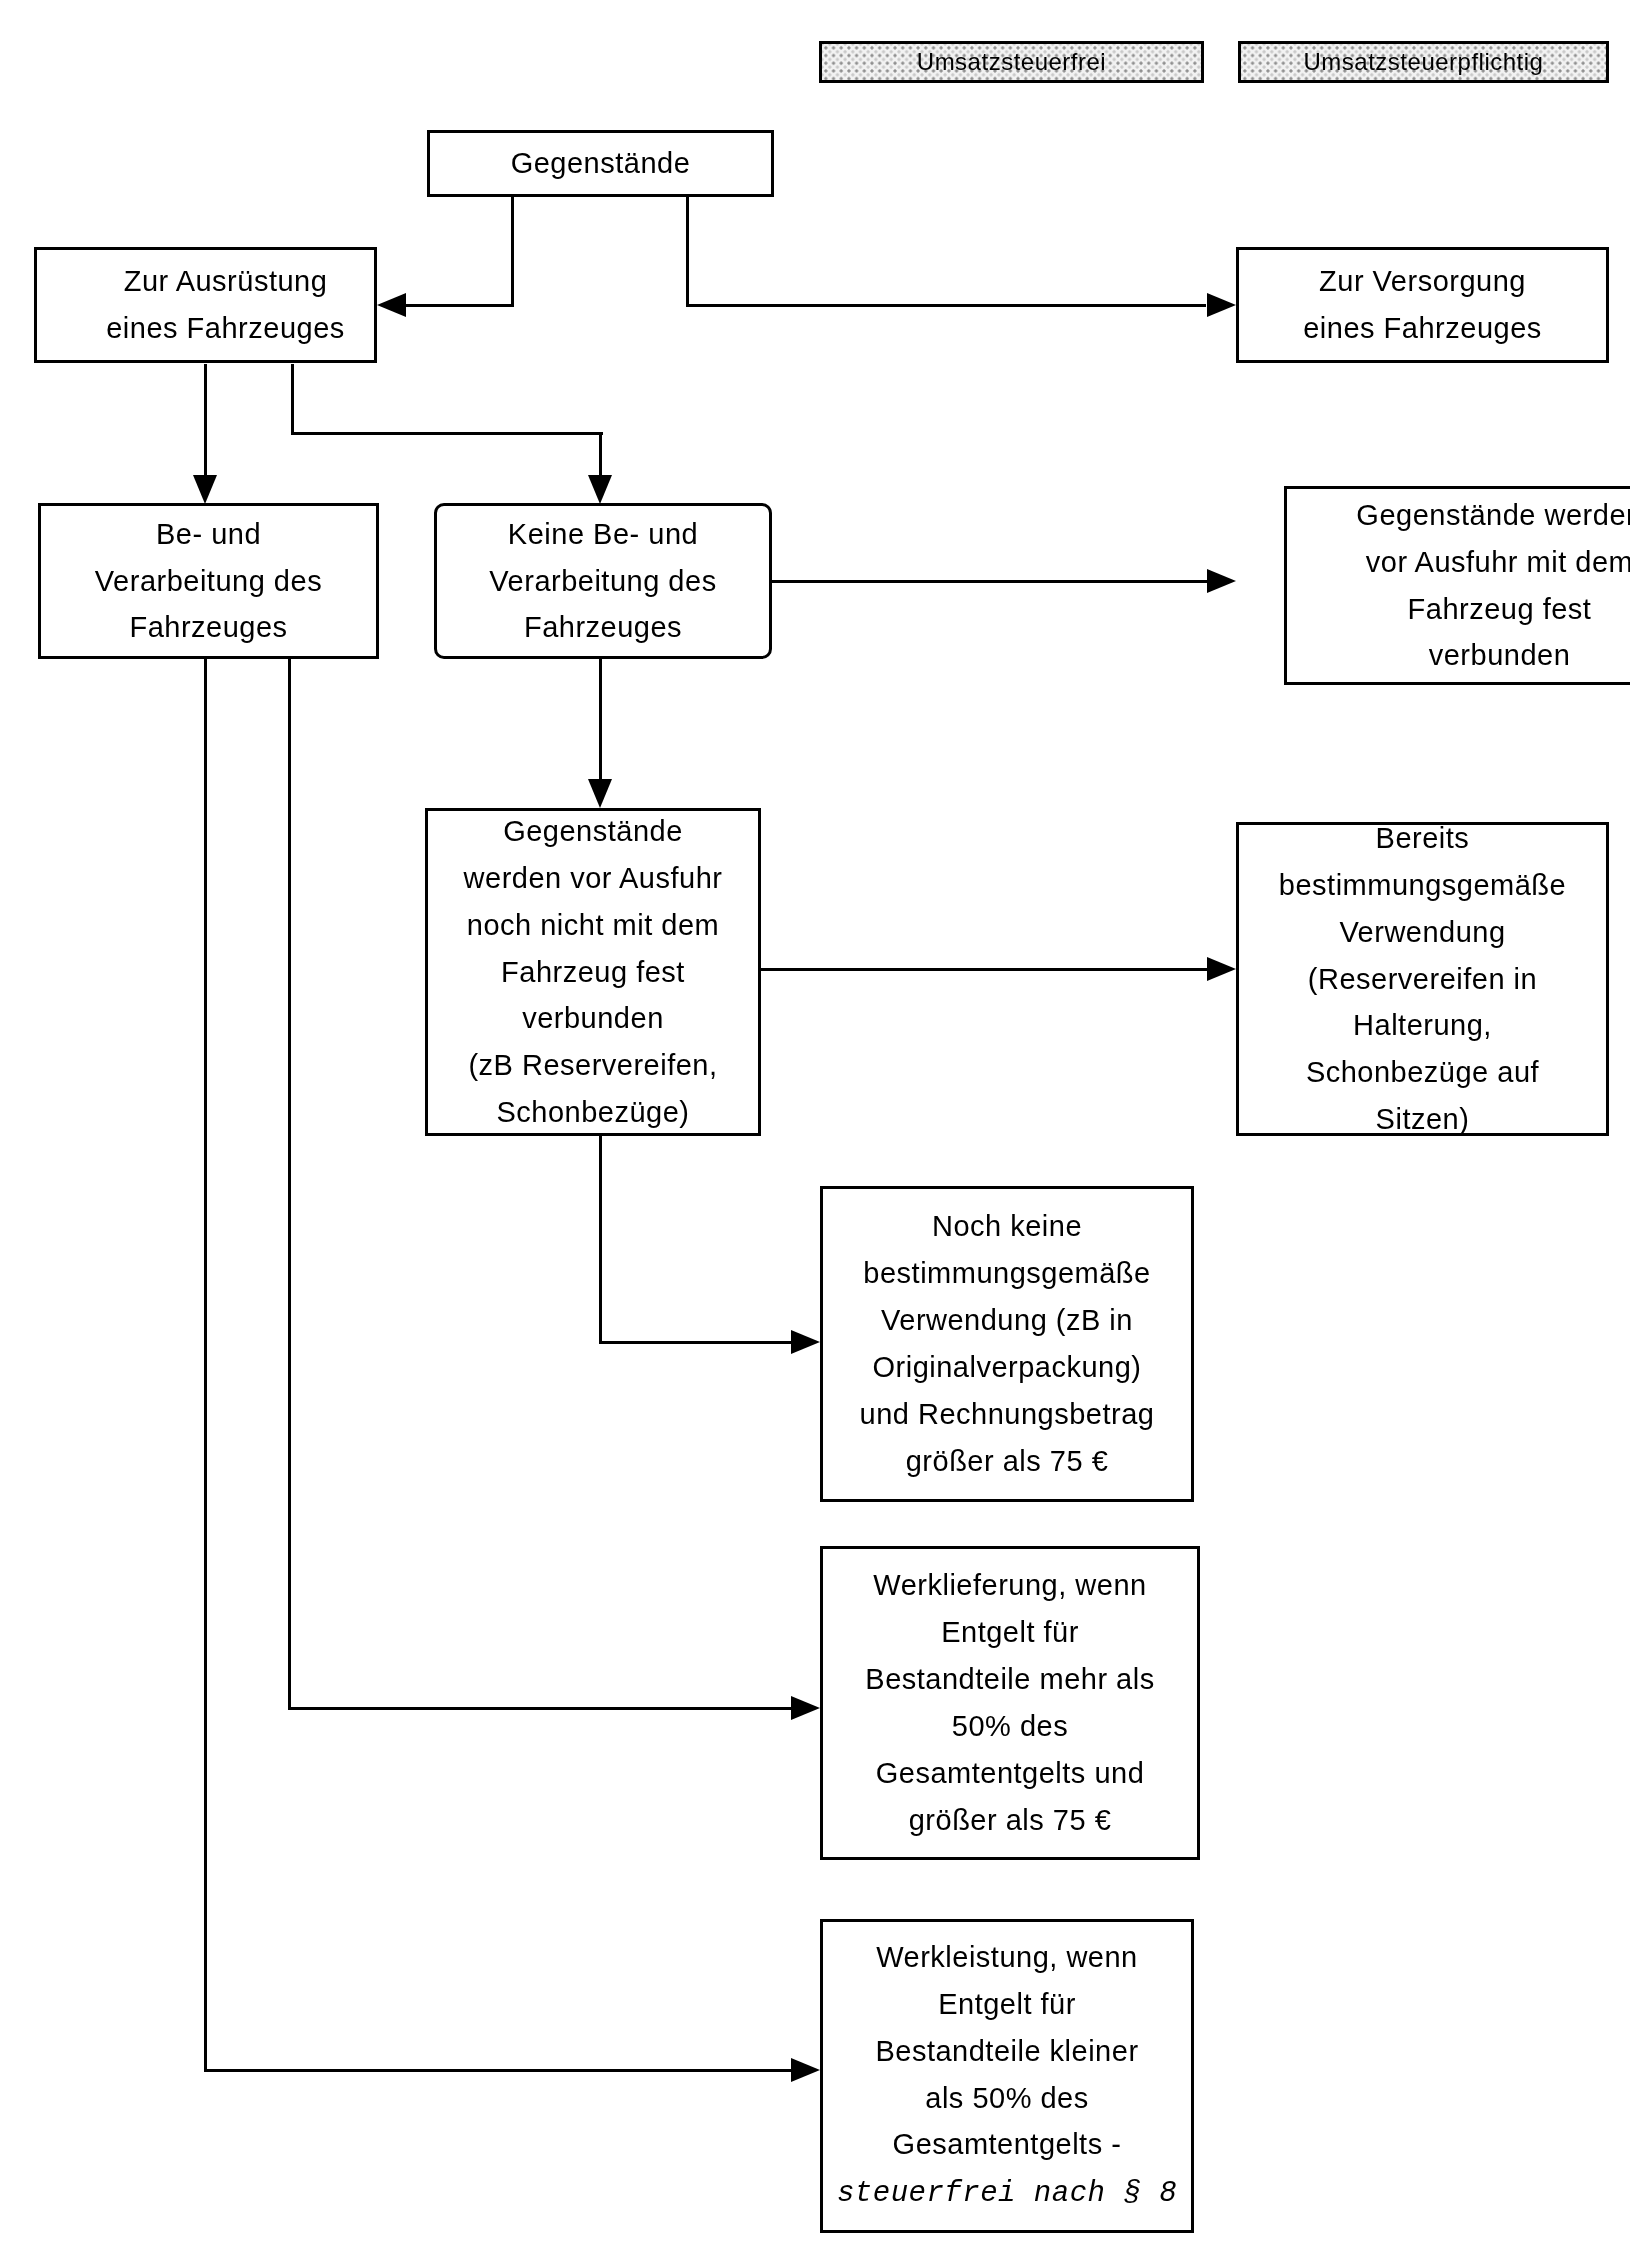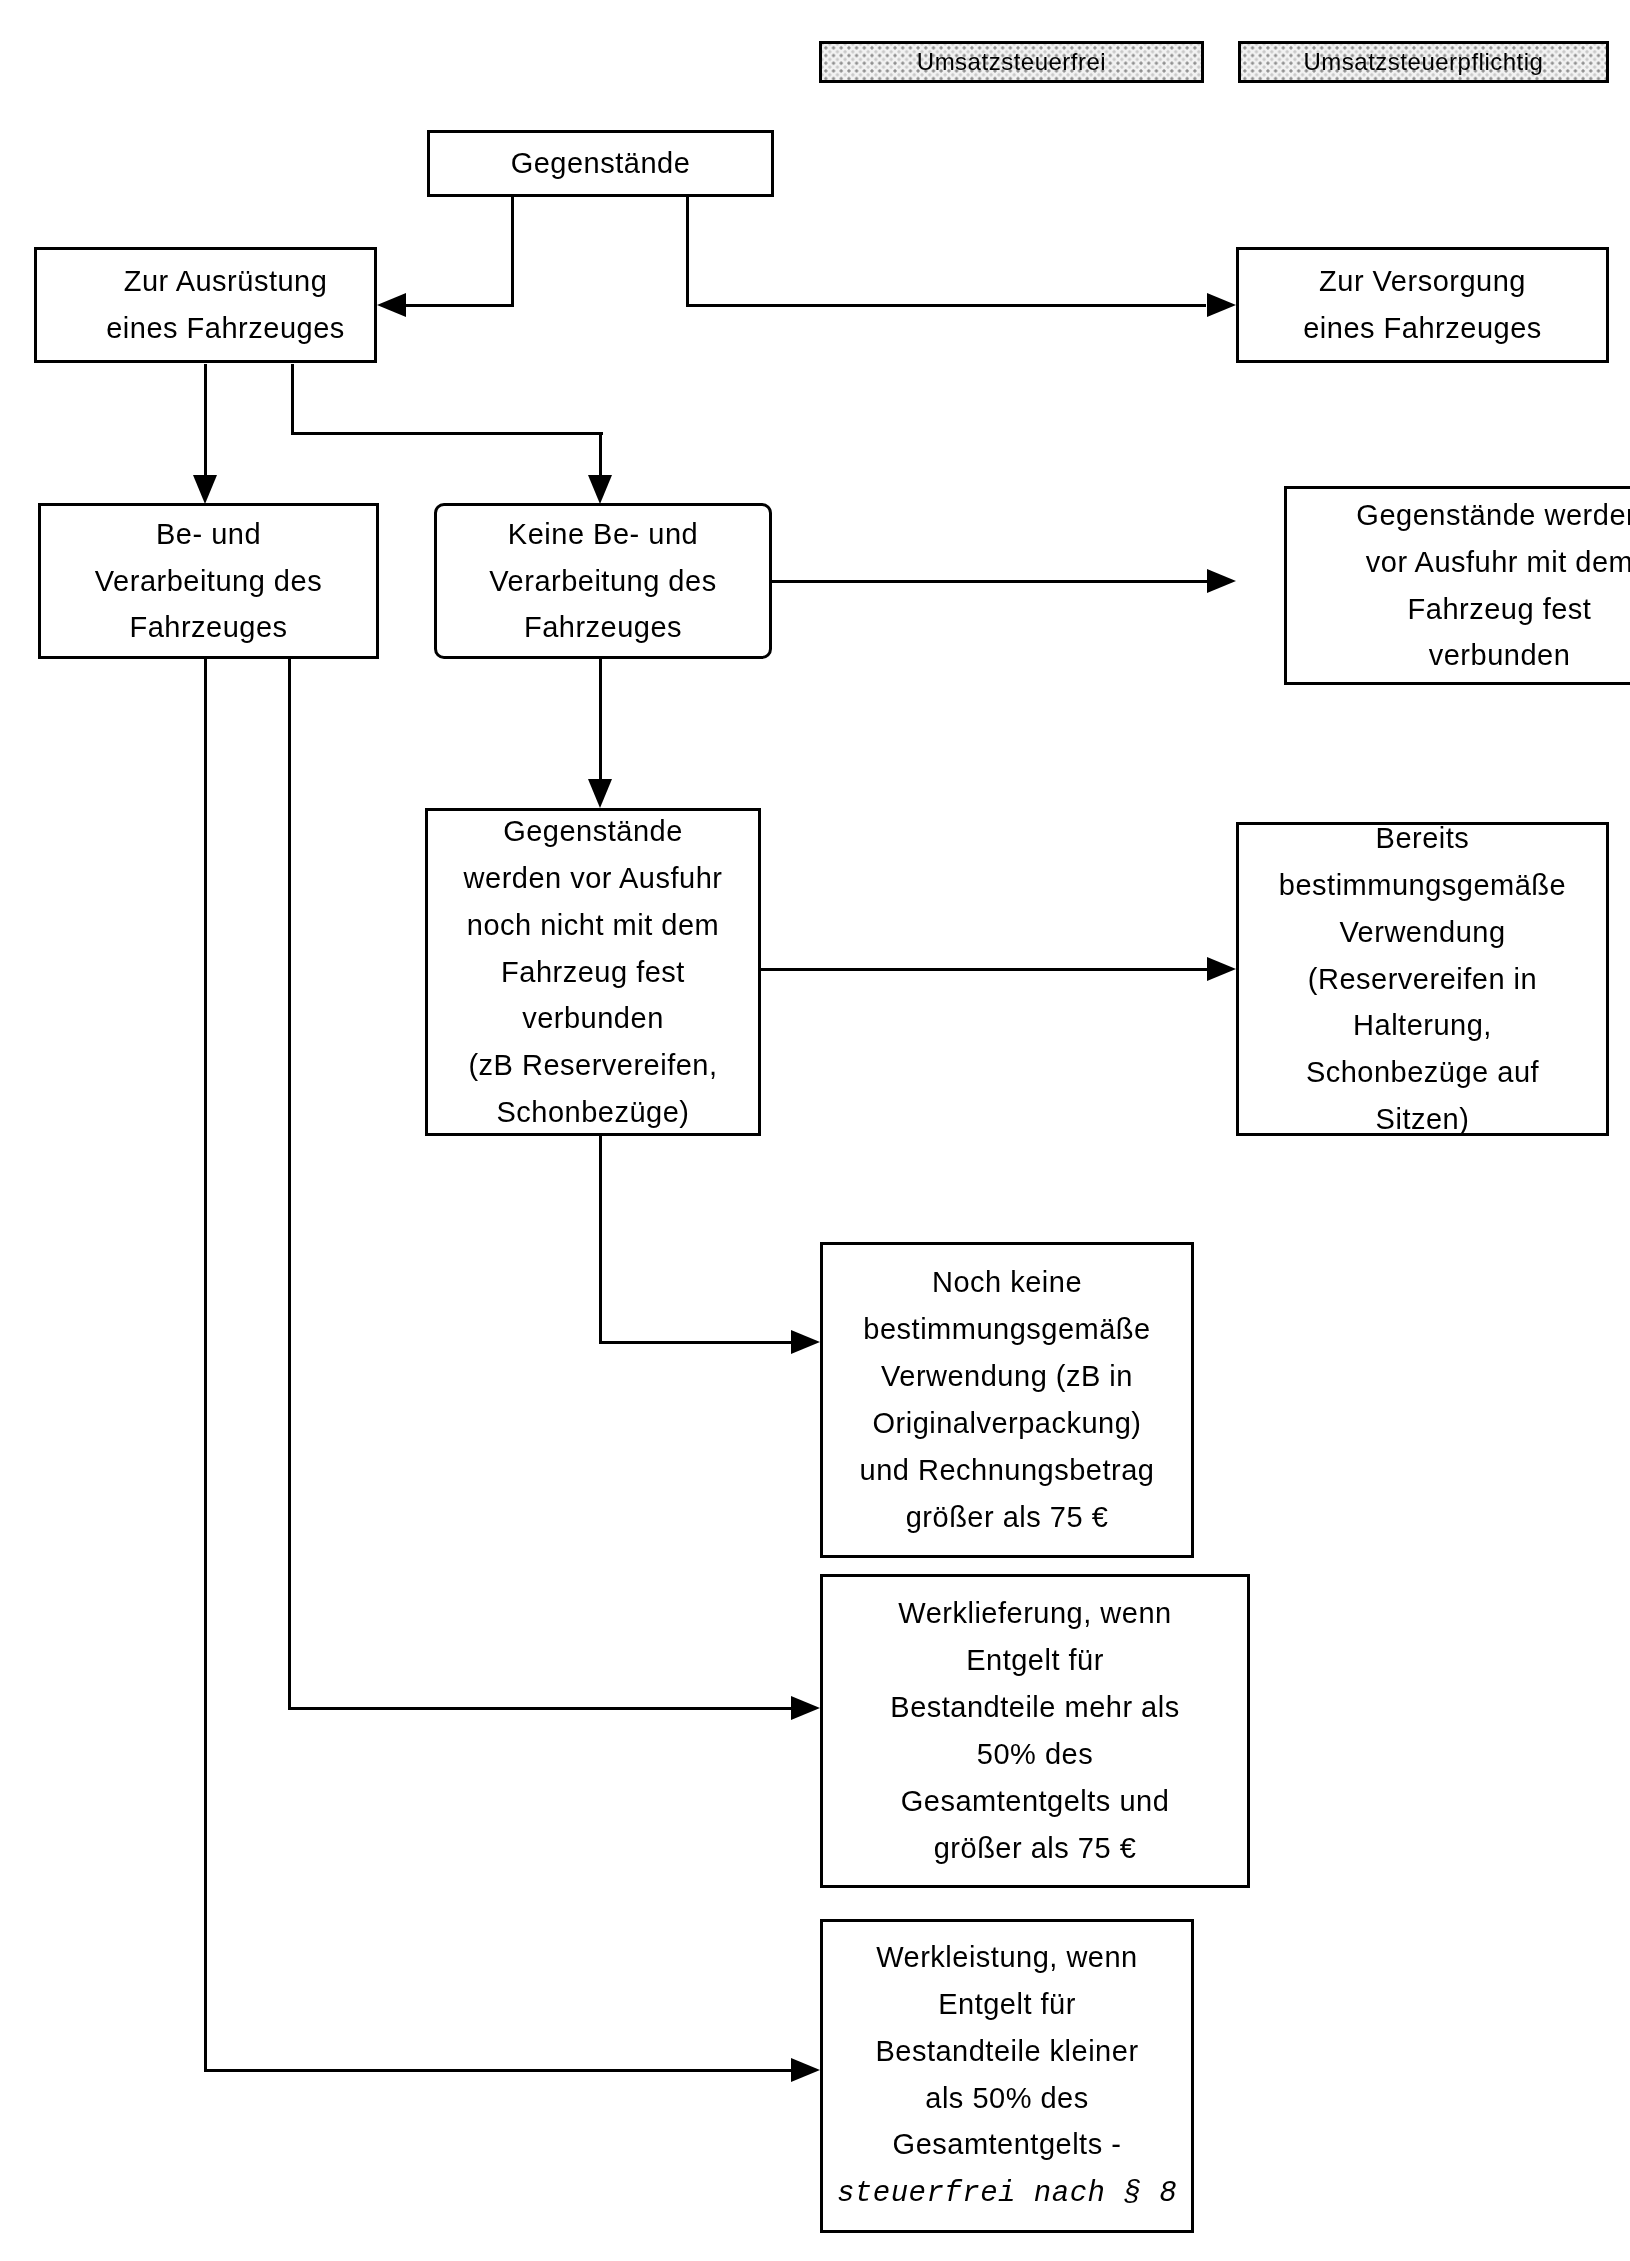--- a/index.html
+++ b/index.html
@@ -65,22 +65,22 @@
   #legend-frei          { left: 819px; top: 41px;   width: 385px; height: 42px; }
   #legend-pflichtig     { left: 1238px; top: 41px;   width: 371px; height: 42px; }
   #node-gegenstaende    { left: 427px;  top: 130px;  width: 347px; height: 67px; }
   #node-ausruestung     { left: 34px;   top: 247px;  width: 343px; height: 116px; padding-left: 40px; }
   #node-versorgung      { left: 1236px; top: 247px;  width: 373px; height: 116px; }
   #node-bearbeitung     { left: 38px;   top: 503px; width: 341px; height: 156px; }
   #node-keine-bearbeitung { left: 434px; top: 503px; width: 338px; height: 156px; border-radius: 10px; }
   #node-fest-verbunden  { left: 1236px; top: 486px; width: 431px; height: 199px; margin-left: 48px; }
   #node-noch-nicht-verbunden { left: 425px; top: 808px; width: 336px; height: 328px; }
   #node-bereits-verwendung   { left: 1236px; top: 822px; width: 373px; height: 314px; }
-  #node-noch-keine-verwendung{ left: 820px; top: 1242px; width: 374px; height: 316px; }
-  #node-werklieferung   { left: 820px; top: 1546px; width: 430px; height: 314px; margin-top: 28px; }
+  #node-noch-keine-verwendung{ left: 820px; top: 1186px; width: 374px; height: 316px; }
+  #node-werklieferung   { left: 820px; top: 1546px; width: 380px; height: 314px; }
   #node-werkleistung    { left: 820px; top: 1919px; width: 374px; height: 314px; }
 </style>
 </head>
 <body>
 
 <div class="canvas">
 
   <div id="legend-frei" class="legend">Umsatzsteuerfrei</div>
   <div id="legend-pflichtig" class="legend">Umsatzsteuerpflichtig</div>
 

